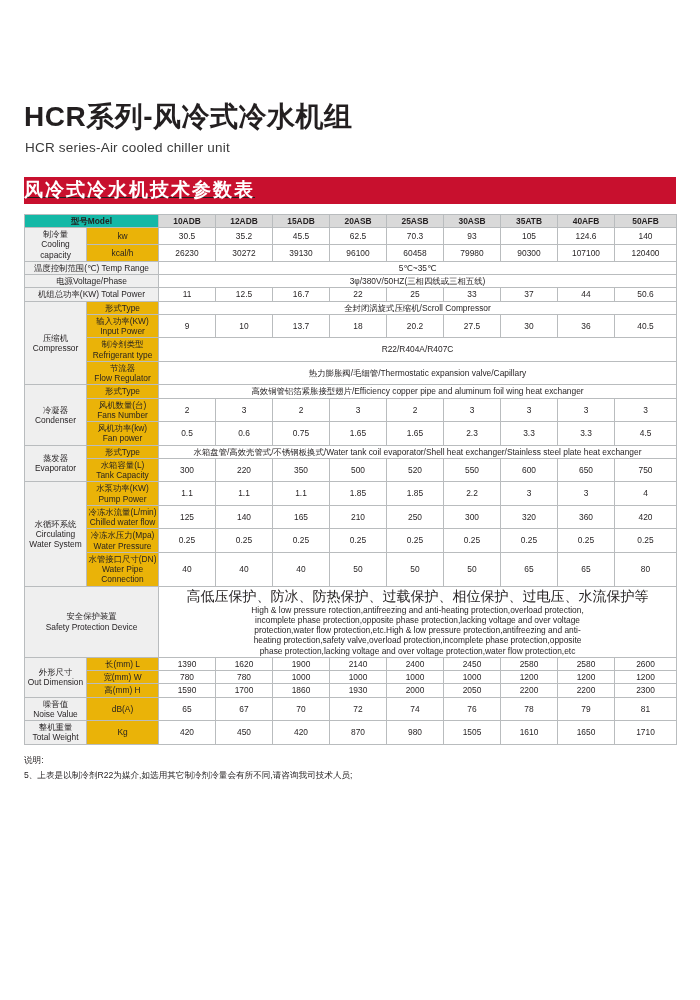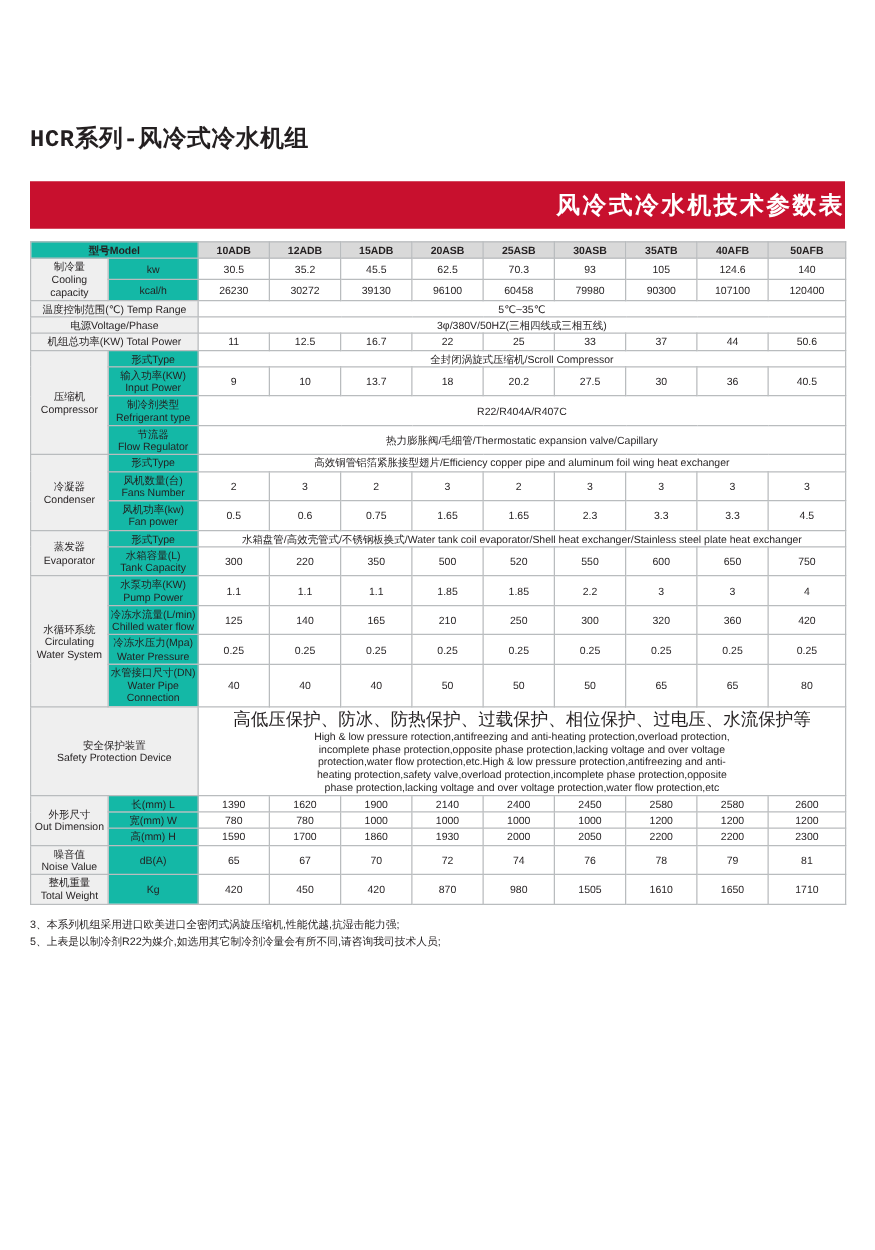--- a/index.html
+++ b/index.html
@@ -5,51 +5,51 @@
   html,body{margin:0;padding:0;}
   body{
     width:700px;height:1000px;background:#ffffff;
     font-family:"Liberation Sans","DejaVu Sans",sans-serif;
     color:#231f20;position:relative;overflow:hidden;
   }
   .page{position:relative;width:700px;height:1000px;box-sizing:border-box;padding:0 24px;}
 
   
   .title-cn{
-    font-size:19px;font-weight:bold;letter-spacing:0.5px;
-    margin:102px 0 0 0;line-height:1.1;font-family:Liberation Mono, monospace;
+    font-size:28px;font-weight:bold;letter-spacing:0.5px;
+    margin:102px 0 0 0;line-height:1.1;
   }
   .title-en{
     font-size:13.5px;font-weight:normal;color:#3a3a3a;
     margin:7px 0 0 1px;letter-spacing:0.2px;
   }
 
   
   .banner{
-    margin:22px 0 0 0;background:#c8102e;height:38px;
-    display:flex;align-items:center;justify-content:flex-end;
+    margin:22px 0 0 0;background:#c8102e;height:27px;
+    display:flex;align-items:center;justify-content:flex-start;text-decoration:underline;
   }
   .banner span{
     color:#fff;font-size:19px;font-weight:bold;letter-spacing:2px;
   }
 
   
   table.spec{
     border-collapse:collapse;width:652px;margin-top:10px;
     table-layout:fixed;
   }
   table.spec td{
     border:1px solid #b9bcbe;
     font-size:8.4px;line-height:1.22;
     text-align:center;vertical-align:middle;
     padding:1px 1px;
     color:#231f20;
   }
   .lbl{background:#efefef;font-size:8.4px;}
-  .sub{background:#14b8a6;}
+  .sub{background:#eab308;}
   td.hdr{background:#14b8a6;font-weight:bold;font-size:8.6px;}
   td.model{background:#d9d9d9;font-weight:bold;font-size:9px;}
   .twoline{line-height:1.15;}
   .small{font-size:7.6px;}
   .safety{
     text-align:left;font-size:7.4px;line-height:1.35;padding:4px 5px;
   }
   .safety .cn{font-size:14px;}
 
   
@@ -57,20 +57,21 @@
     margin-top:9px;font-size:8.6px;line-height:1.62;color:#231f20;
   }
   .notes .n0{margin-bottom:1px;}
 </style>
 </head>
 <body>
 
 <div class="page">
 
   <h1 class="title-cn">HCR系列-风冷式冷水机组</h1>
+  <div class="title-en">HCR series-Air cooled chiller unit</div>
 
   <div class="banner">
     <span>风冷式冷水机技术参数表</span>
   </div>
 
   <table class="spec">
     <colgroup>
       <col style="width:62px">
         <col style="width:72px">
       <col style="width:57px">
@@ -403,17 +404,17 @@
         <td>980</td>
         <td>1505</td>
         <td>1610</td>
         <td>1650</td>
         <td>1710</td>
       </tr>
     </tbody>
   </table>
 
   <div class="notes">
-    <div>3、本系列机组采用进口欧美进口全密闭式涡旋压缩机,性能优越,抗湿击能力强;</div>
+    <div class="n0">说明:</div>
     <div>5、上表是以制冷剂R22为媒介,如选用其它制冷剂冷量会有所不同,请咨询我司技术人员;</div>
   </div>
 
 </div>
 
 </body></html>

